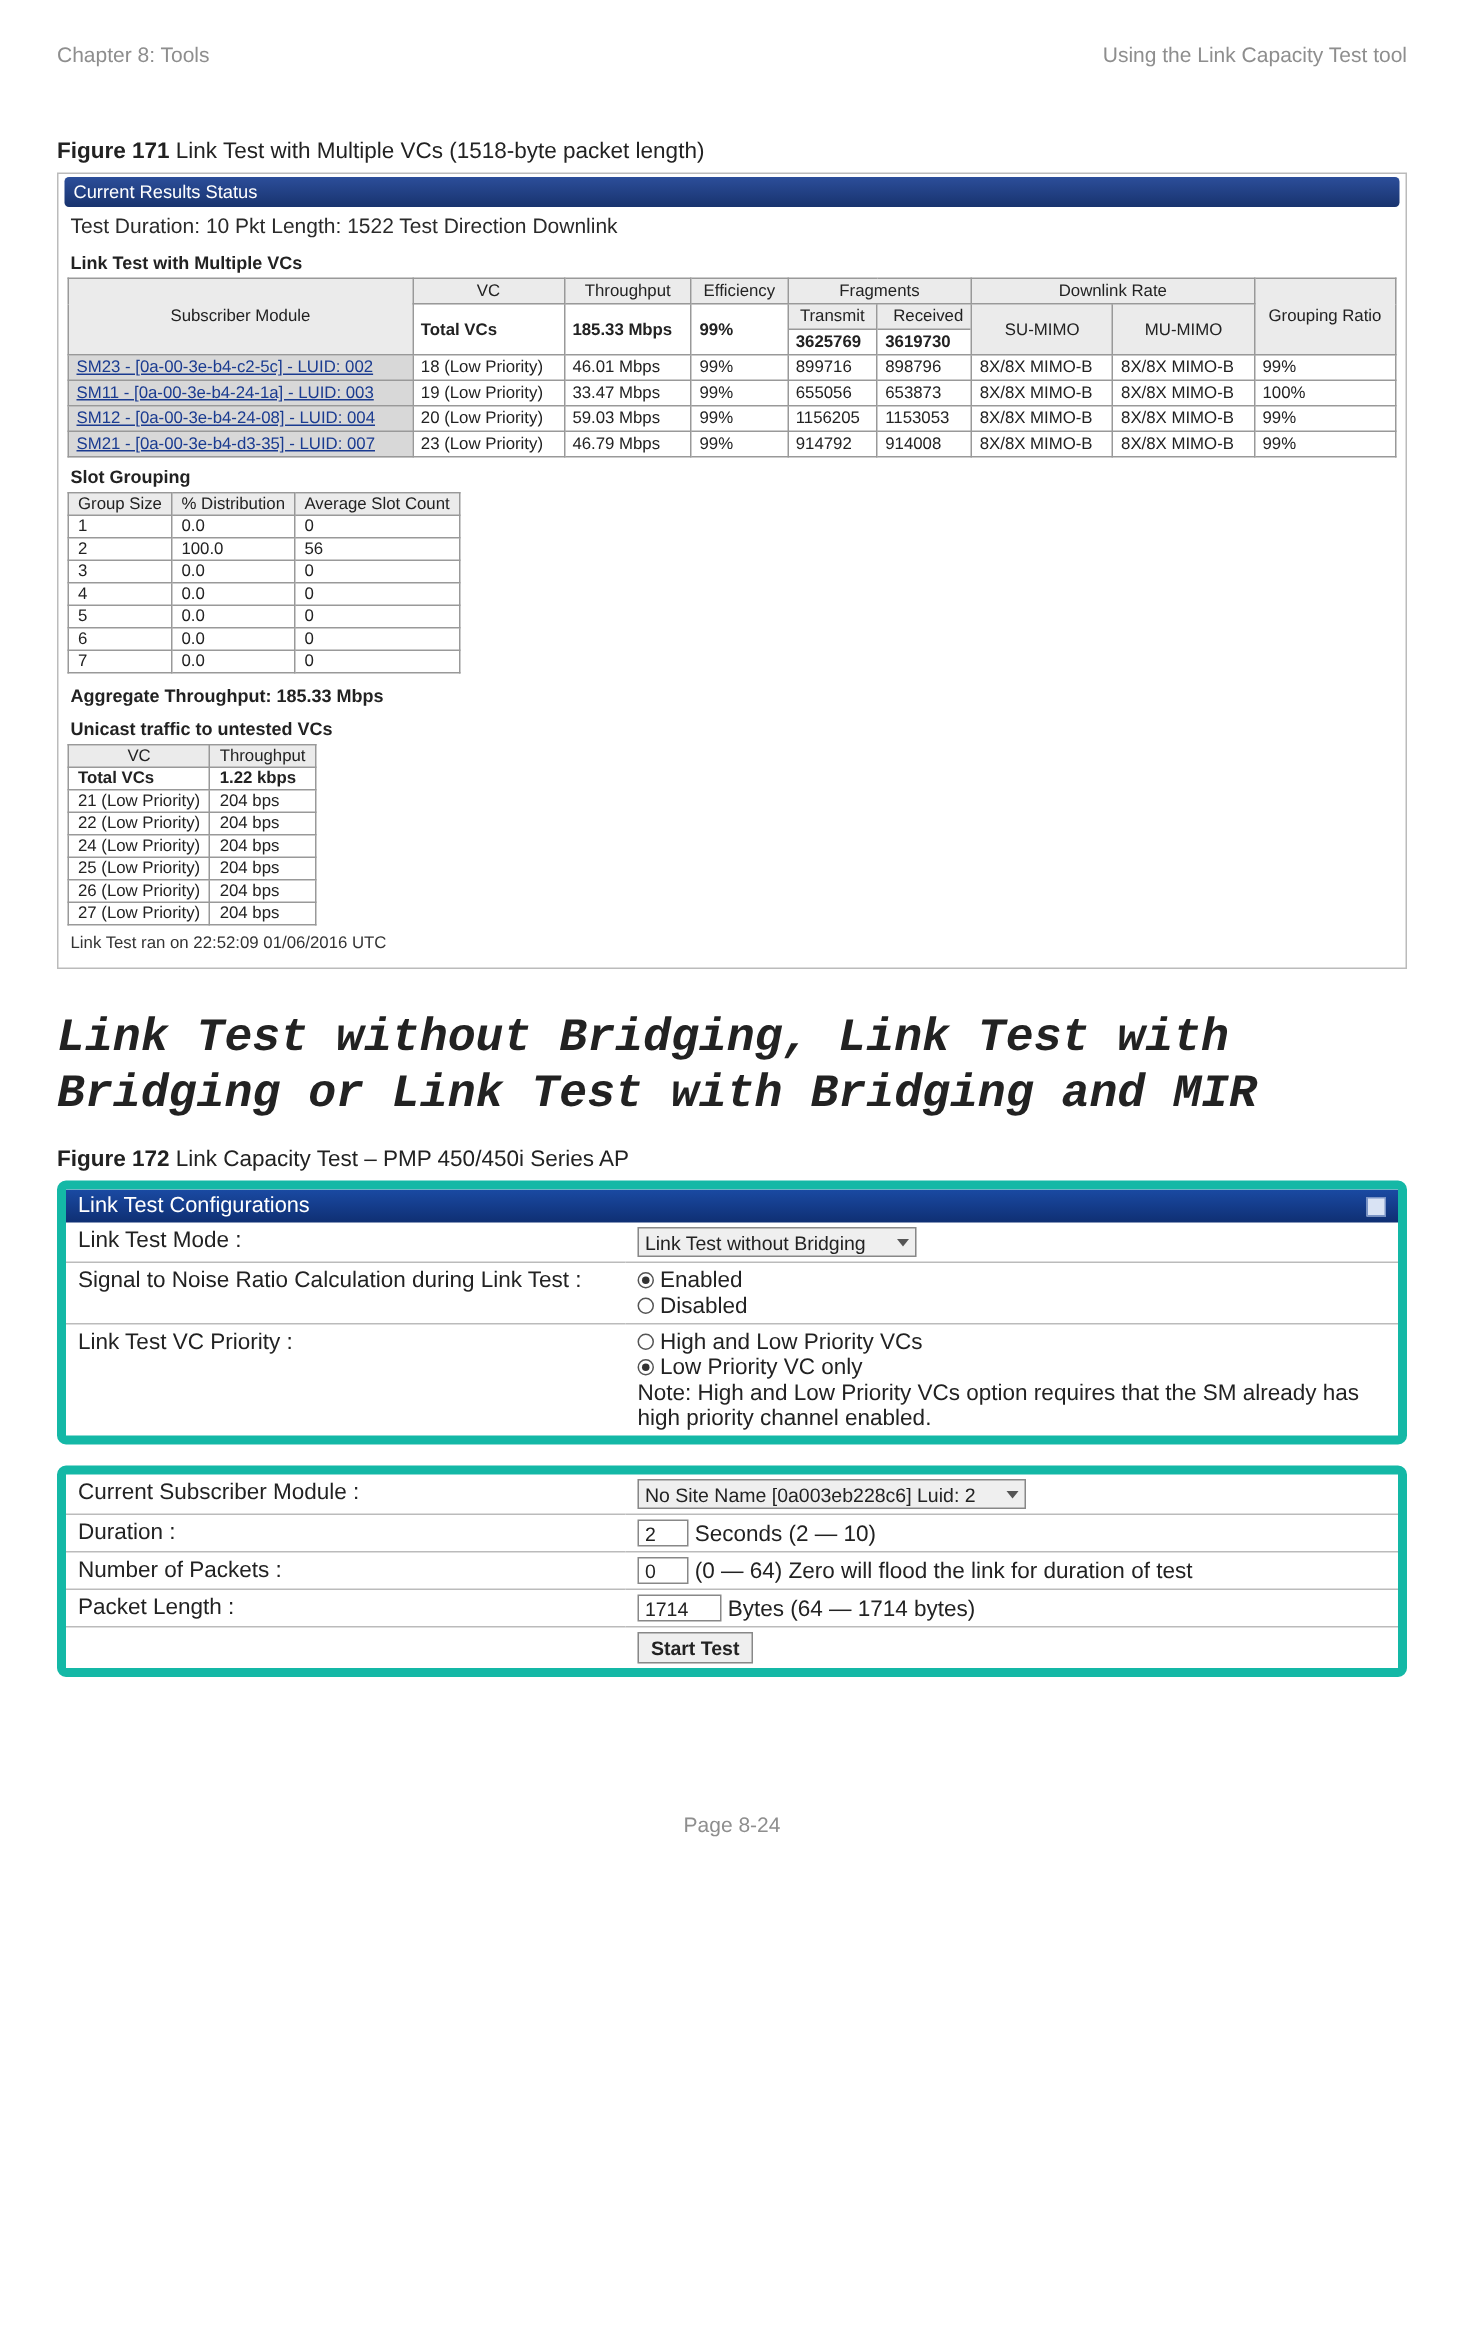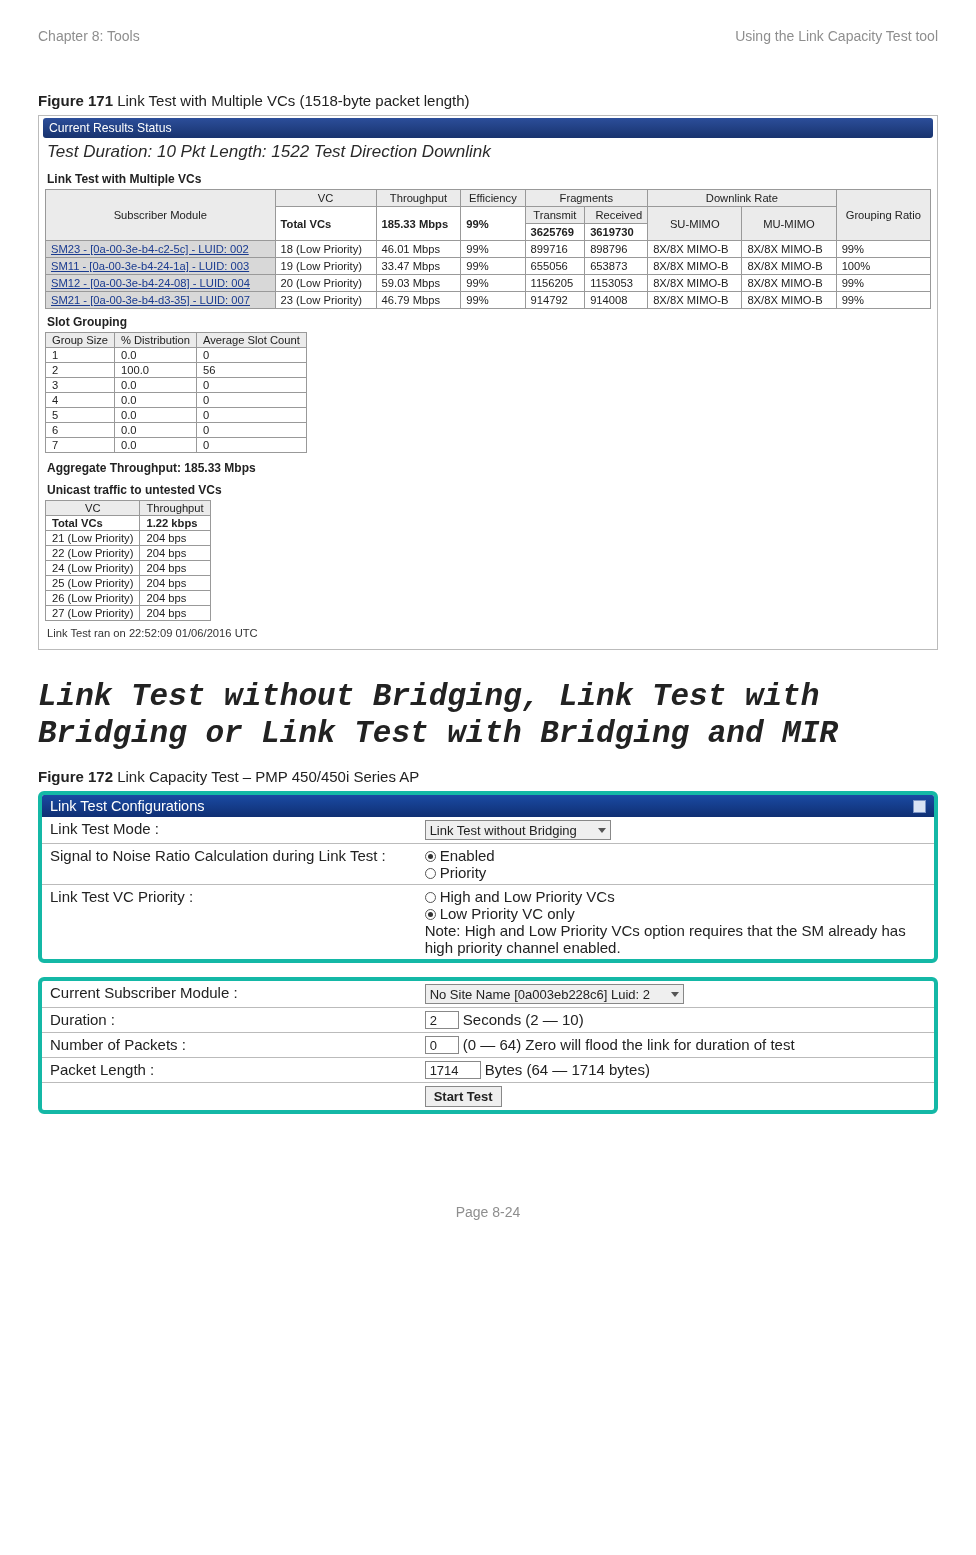--- a/index.html
+++ b/index.html
@@ -27,21 +27,21 @@
     margin-bottom: 28px;
   }
   .banner {
     background: linear-gradient(#2c4e9a,#18336e);
     color: #fff;
     font-size: 12.2px;
     padding: 3px 6px;
     border-radius: 3px;
     margin: -2px -2px 2px -2px;
   }
-  .smalltext { font-size: 17px; color: #2a2a2a; padding: 2px 2px 4px 2px; font-style: italic; }
+  .smalltext { font-size: 14px; color: #2a2a2a; padding: 2px 2px 4px 2px; }
   .subhead { font-size: 12px; font-weight: 700; padding: 6px 2px 3px 2px; }
   table.data {
     border-collapse: collapse;
     font-size: 11.2px;
     color: #222;
   }
   table.data th, table.data td {
     border: 1px solid #999;
     padding: 2px 5px;
     vertical-align: middle;
@@ -60,21 +60,21 @@
   h2.section {
     font-family: Liberation Mono, monospace;
     font-weight: 700;
     font-style: italic;
     font-size: 31px;
     margin: 8px 0 16px 0;
     line-height: 1.2;
   }
   
   .cfgpanel {
-    border: 4px solid #14b8a6;
+    border: 6px solid #14b8a6;
     border-radius: 6px;
     margin-bottom: 14px;
     overflow: hidden;
   }
   .cfghead {
     background: linear-gradient(#1a4aa3,#0f2f73);
     color: #fff;
     font-size: 14.5px;
     padding: 3px 8px;
     display: flex;
@@ -350,21 +350,21 @@
         <span class="select">
           <span>Link Test without Bridging</span>
           <span class="caret"></span>
         </span>
       </td>
     </tr>
     <tr>
       <td>Signal to Noise Ratio Calculation during Link Test :</td>
       <td>
         <div><span class="radio checked"></span><span>Enabled</span></div>
-        <div><span class="radio"></span><span>Priority</span></div>
+        <div><span class="radio"></span><span>Disabled</span></div>
       </td>
     </tr>
     <tr>
       <td>Link Test VC Priority :</td>
       <td>
         <div><span class="radio"></span><span>High and Low Priority VCs</span></div>
         <div><span class="radio checked"></span><span>Low Priority VC only</span></div>
         <div class="note">Note: High and Low Priority VCs option requires that the SM already has high priority channel enabled.</div>
       </td>
     </tr>

